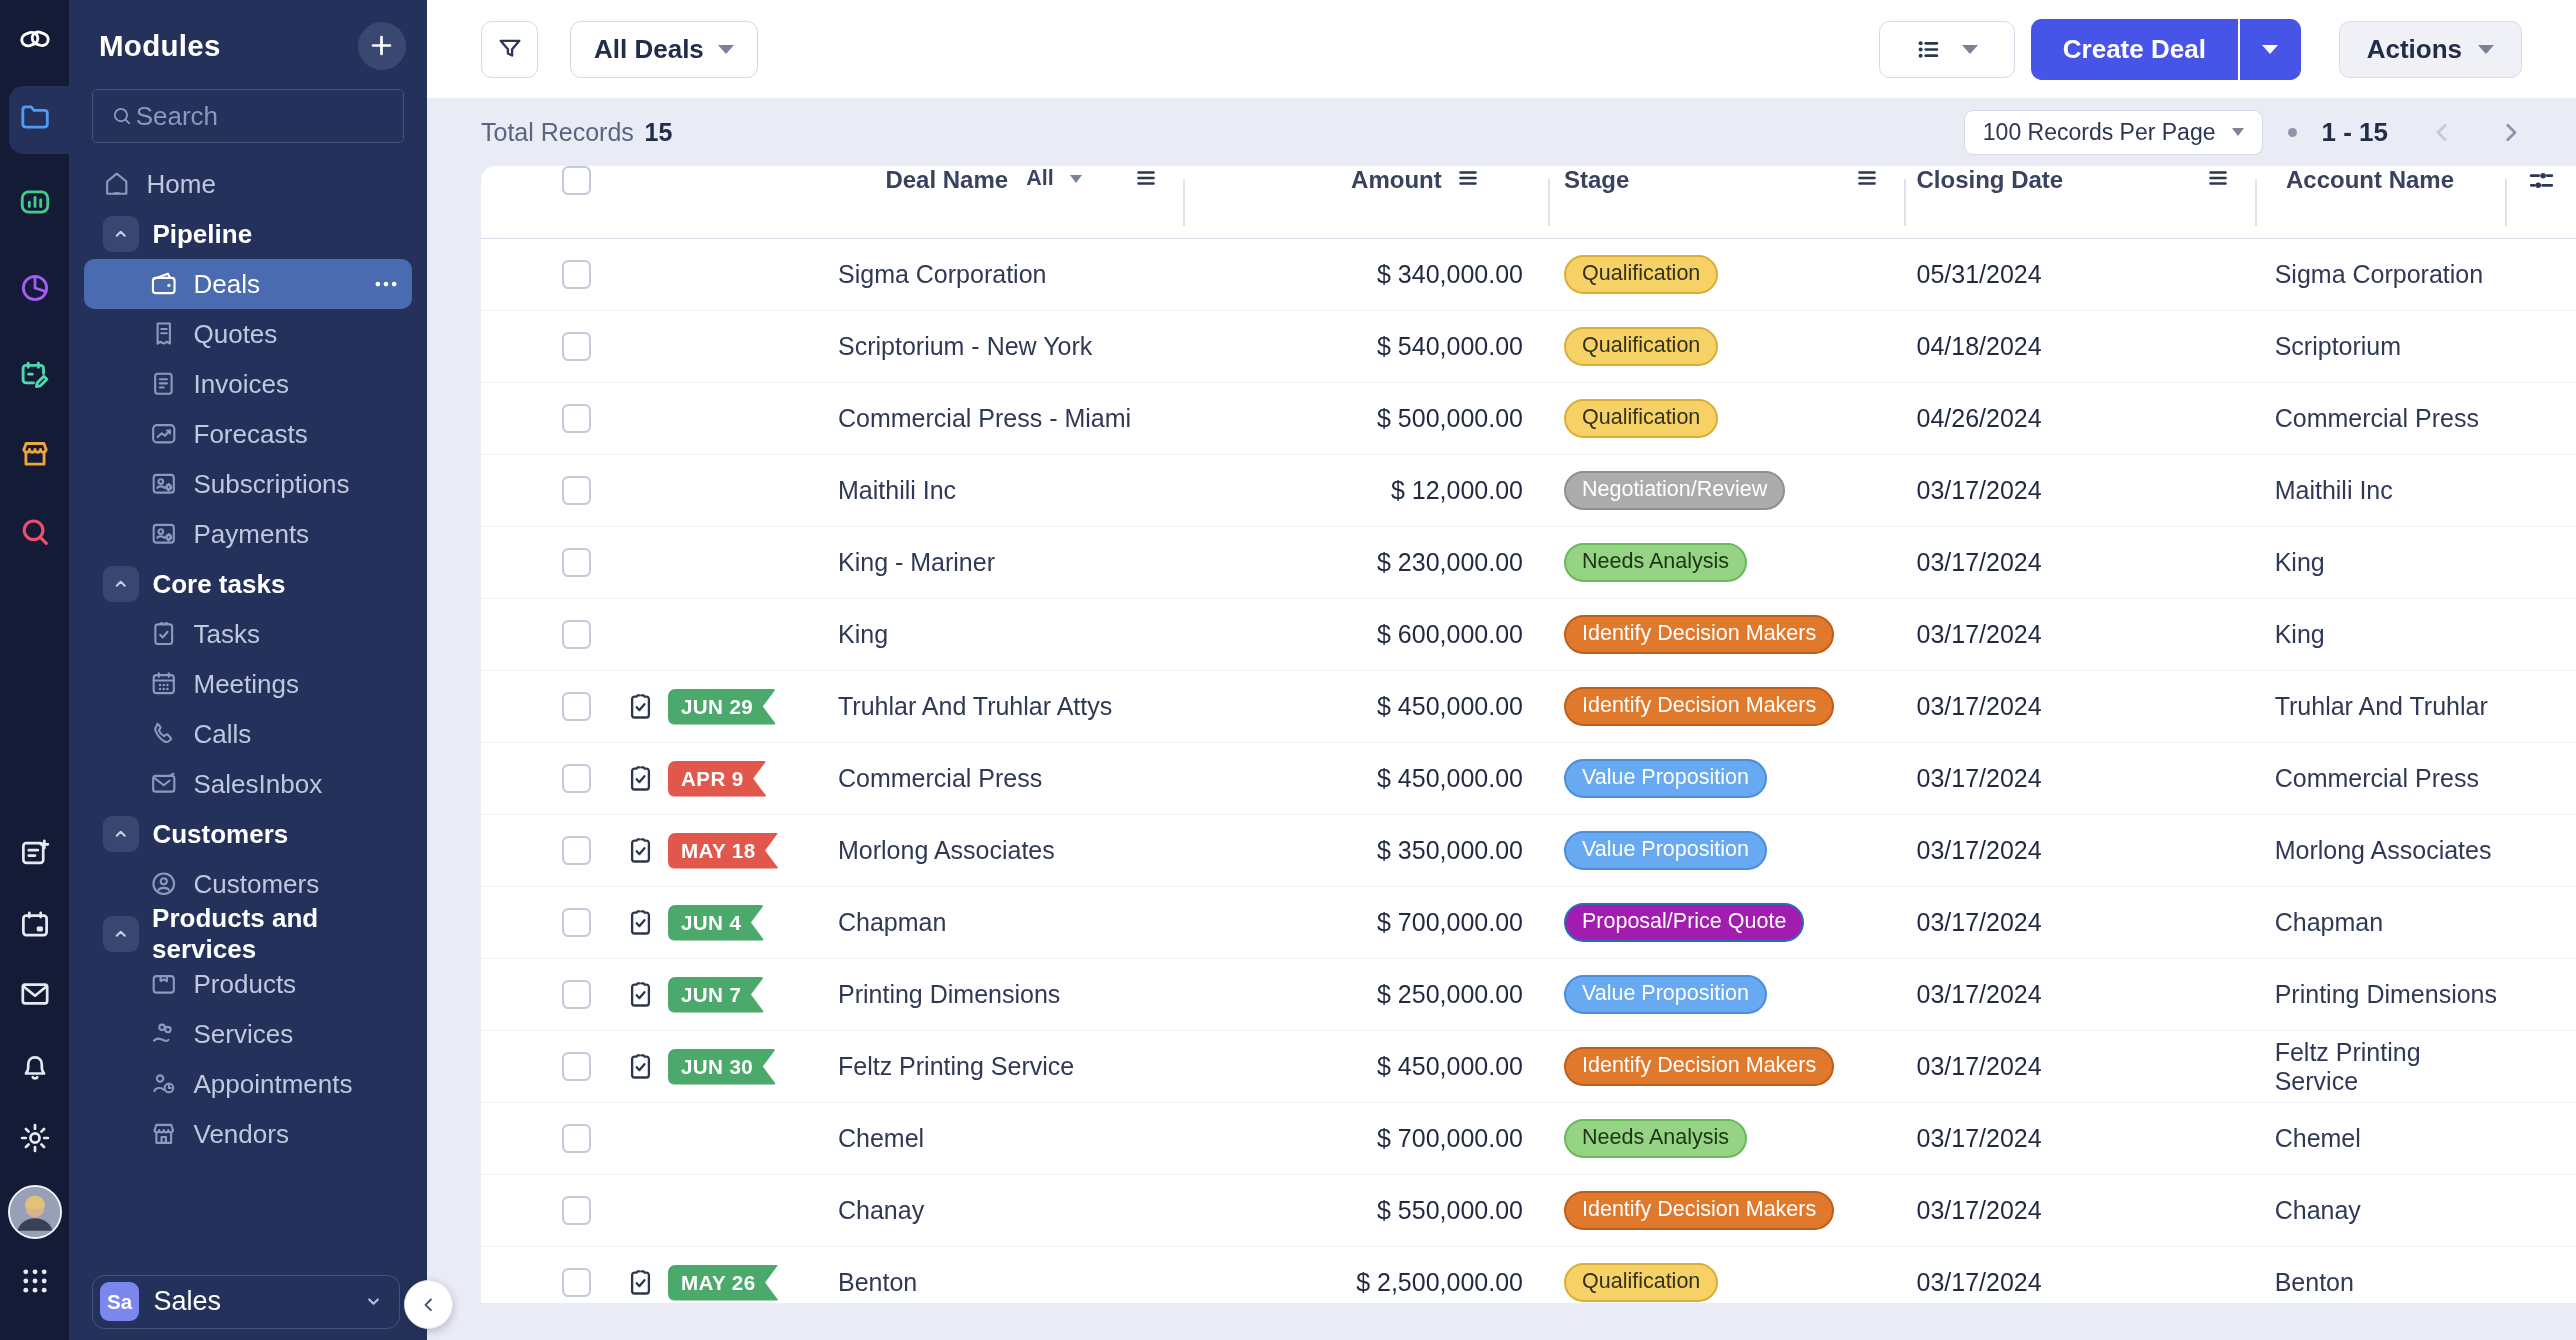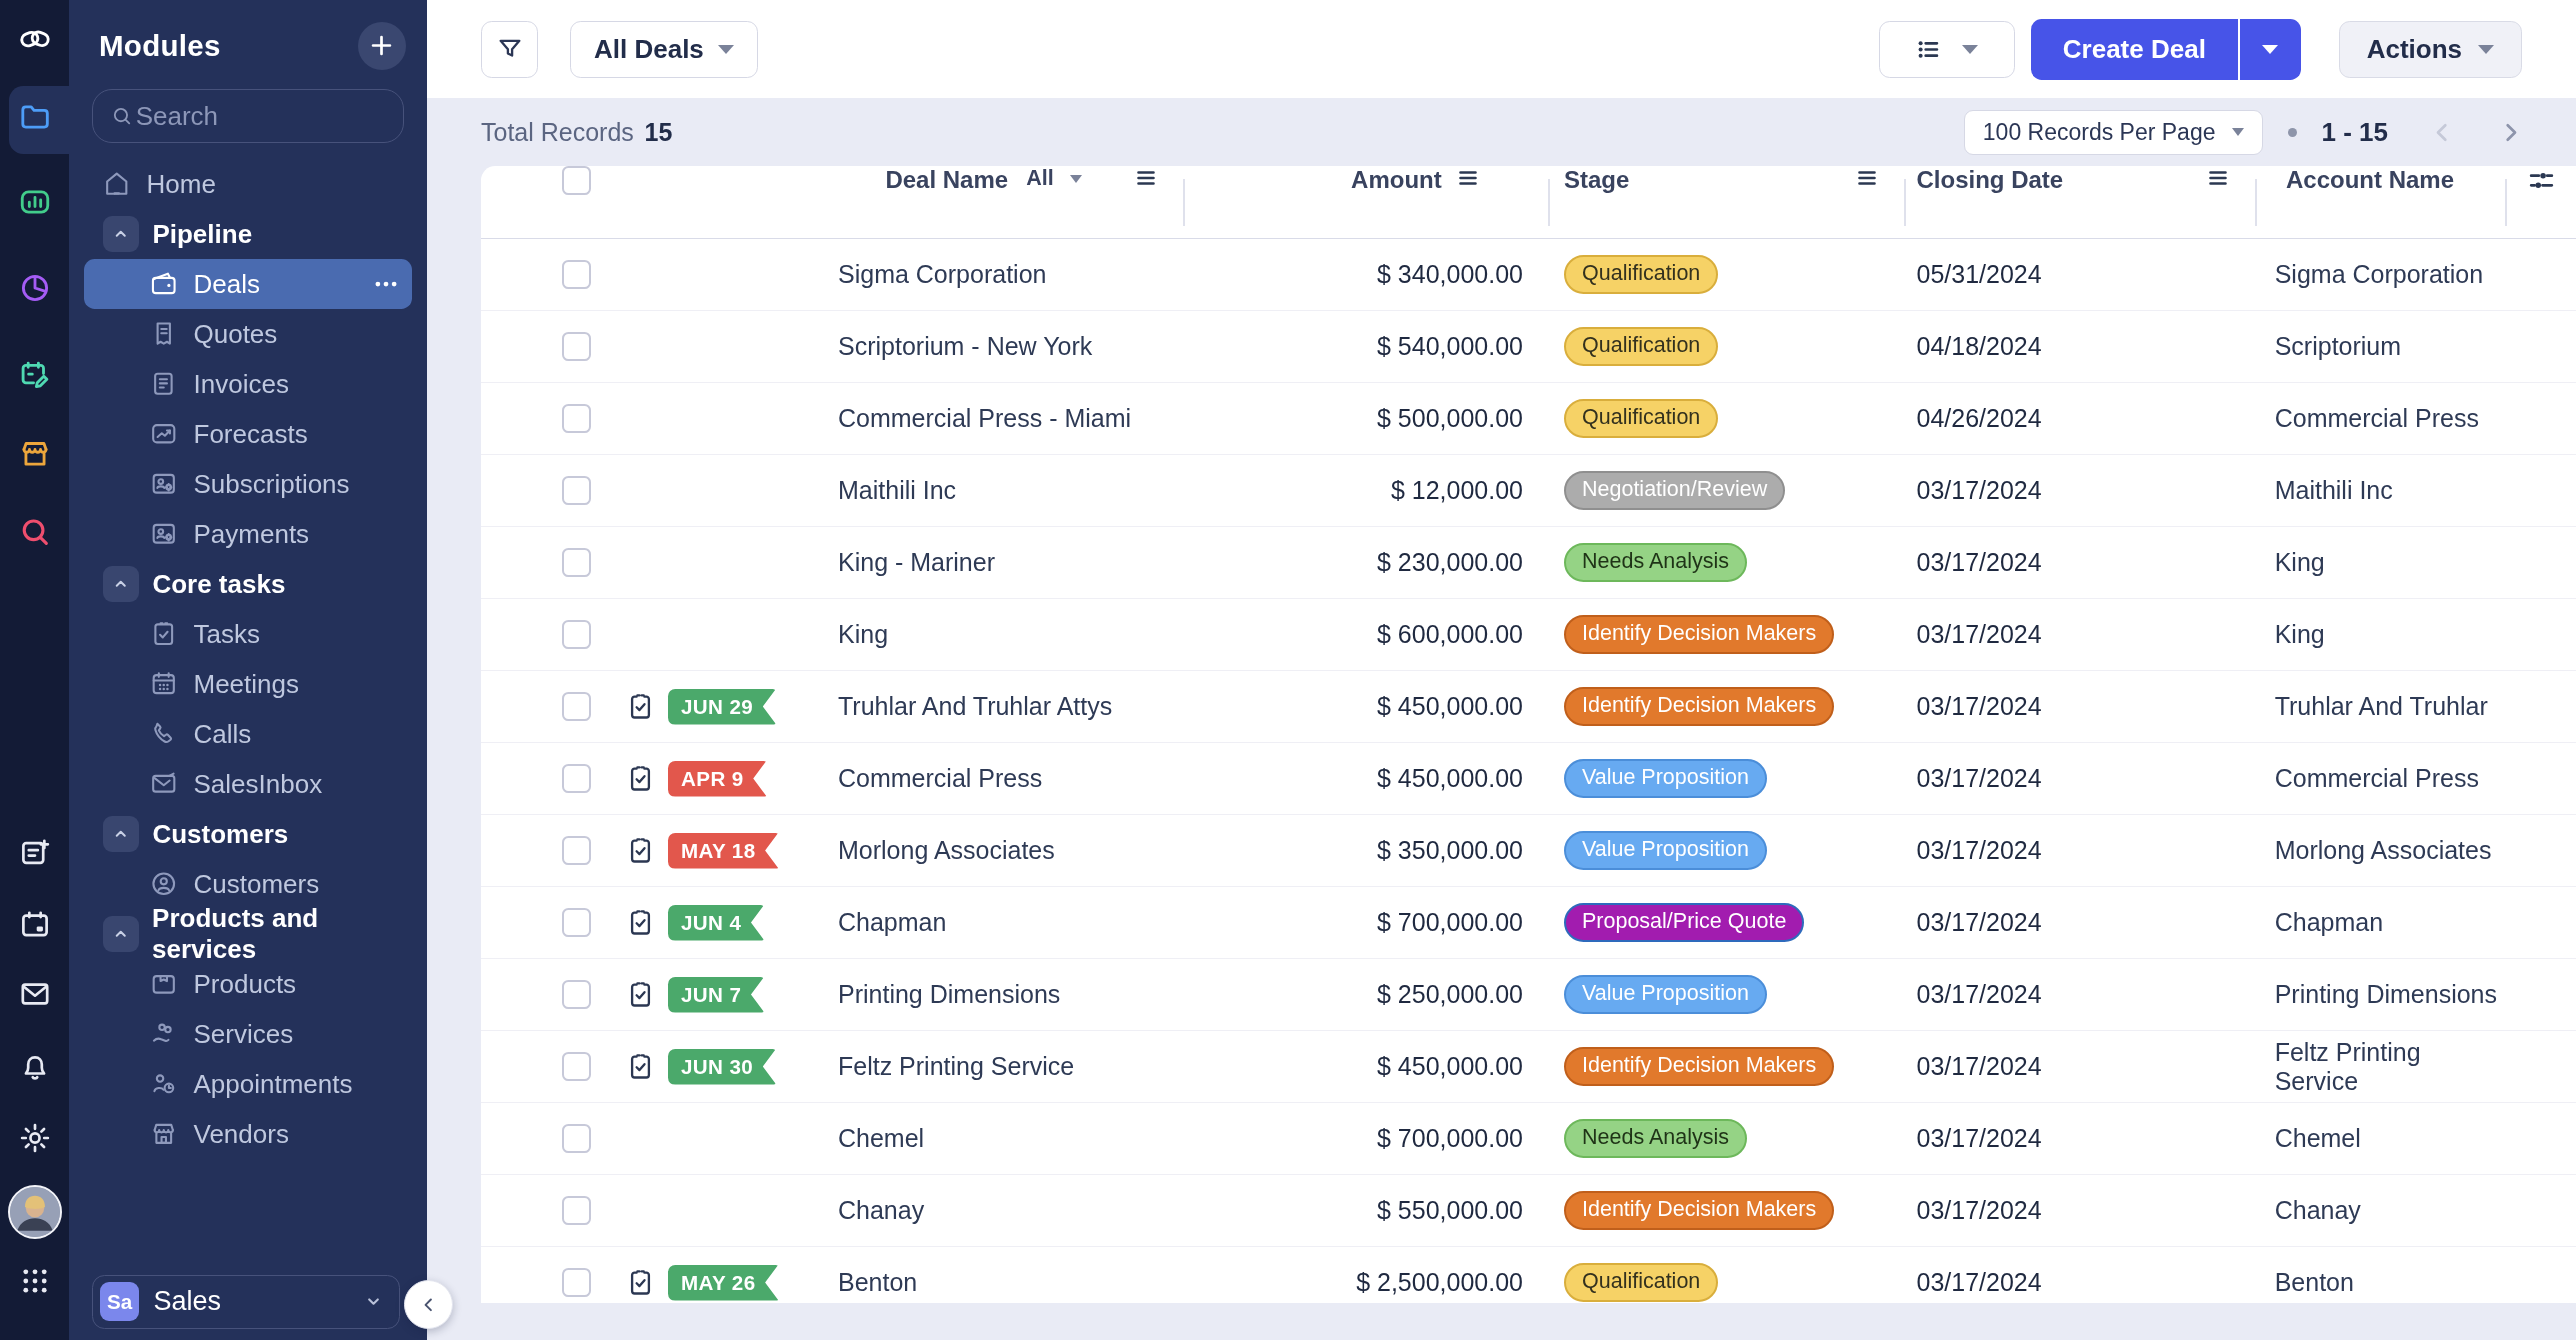--- a/index.html
+++ b/index.html
@@ -27,21 +27,21 @@
   .ic-white{color:#E8EAF3}
   .avatar{width:50px;height:50px;border-radius:50%;border:2.7px solid #F2F3F8;overflow:hidden;background:#8D97AD}
   .avatar svg{width:100%;height:100%}
 
   
   .sidebar{position:absolute;left:69px;top:0;width:358px;height:100%;background:#24315A;z-index:2}
   .sb-head{display:flex;align-items:center;padding:21.5px 21.5px 12.5px 30px}
   .sb-title{color:#FFFFFF;font-size:29.5px;font-weight:600;letter-spacing:0.3px}
   .add-module{margin-left:auto;width:48px;height:48px;border-radius:50%;background:#3A4770;border:none;display:flex;align-items:center;justify-content:center;color:#fff;cursor:pointer}
   .add-module .icn{width:27px;height:27px}
-  .search-box{margin:7.2px 23px 14.3px 23px;height:52px;border:1.8px solid #47527B;border-radius:20px;display:flex;align-items:center;padding:0 18px;gap:1px}
+  .search-box{margin:7.2px 23px 14.3px 23px;height:52px;border:1.8px solid #47527B;border-radius:5px;display:flex;align-items:center;padding:0 18px;gap:1px}
   .search-box .icn{width:24px;height:24px;color:#8D97B8}
   .search-box input{background:transparent;border:none;outline:none;color:#C8CFE4;font-size:26px;width:100%;font-family:"Liberation Sans",sans-serif}
   .search-box input::placeholder{color:#8D97B8}
   .nav{position:absolute;top:159px;bottom:81px;left:0;right:0;overflow:hidden}
   .nav-item{height:50px;margin:0 15px;display:flex;align-items:center;gap:15px;padding:0 10.7px 0 18px;color:#BFC8DF;font-size:26px;border-radius:10.7px;cursor:pointer}
   .nav-item .icn{width:29.5px;height:29.5px;color:#8E99BC;flex:0 0 auto}
   .nav-item.indent{padding-left:65px}
   .nav-item.selected{background:#4A6BB0;color:#FFFFFF}
   .nav-item.selected .icn{color:#FFFFFF}
   .nav-item .ell{margin-left:auto;width:30px;height:30px;color:#E8ECF6}

